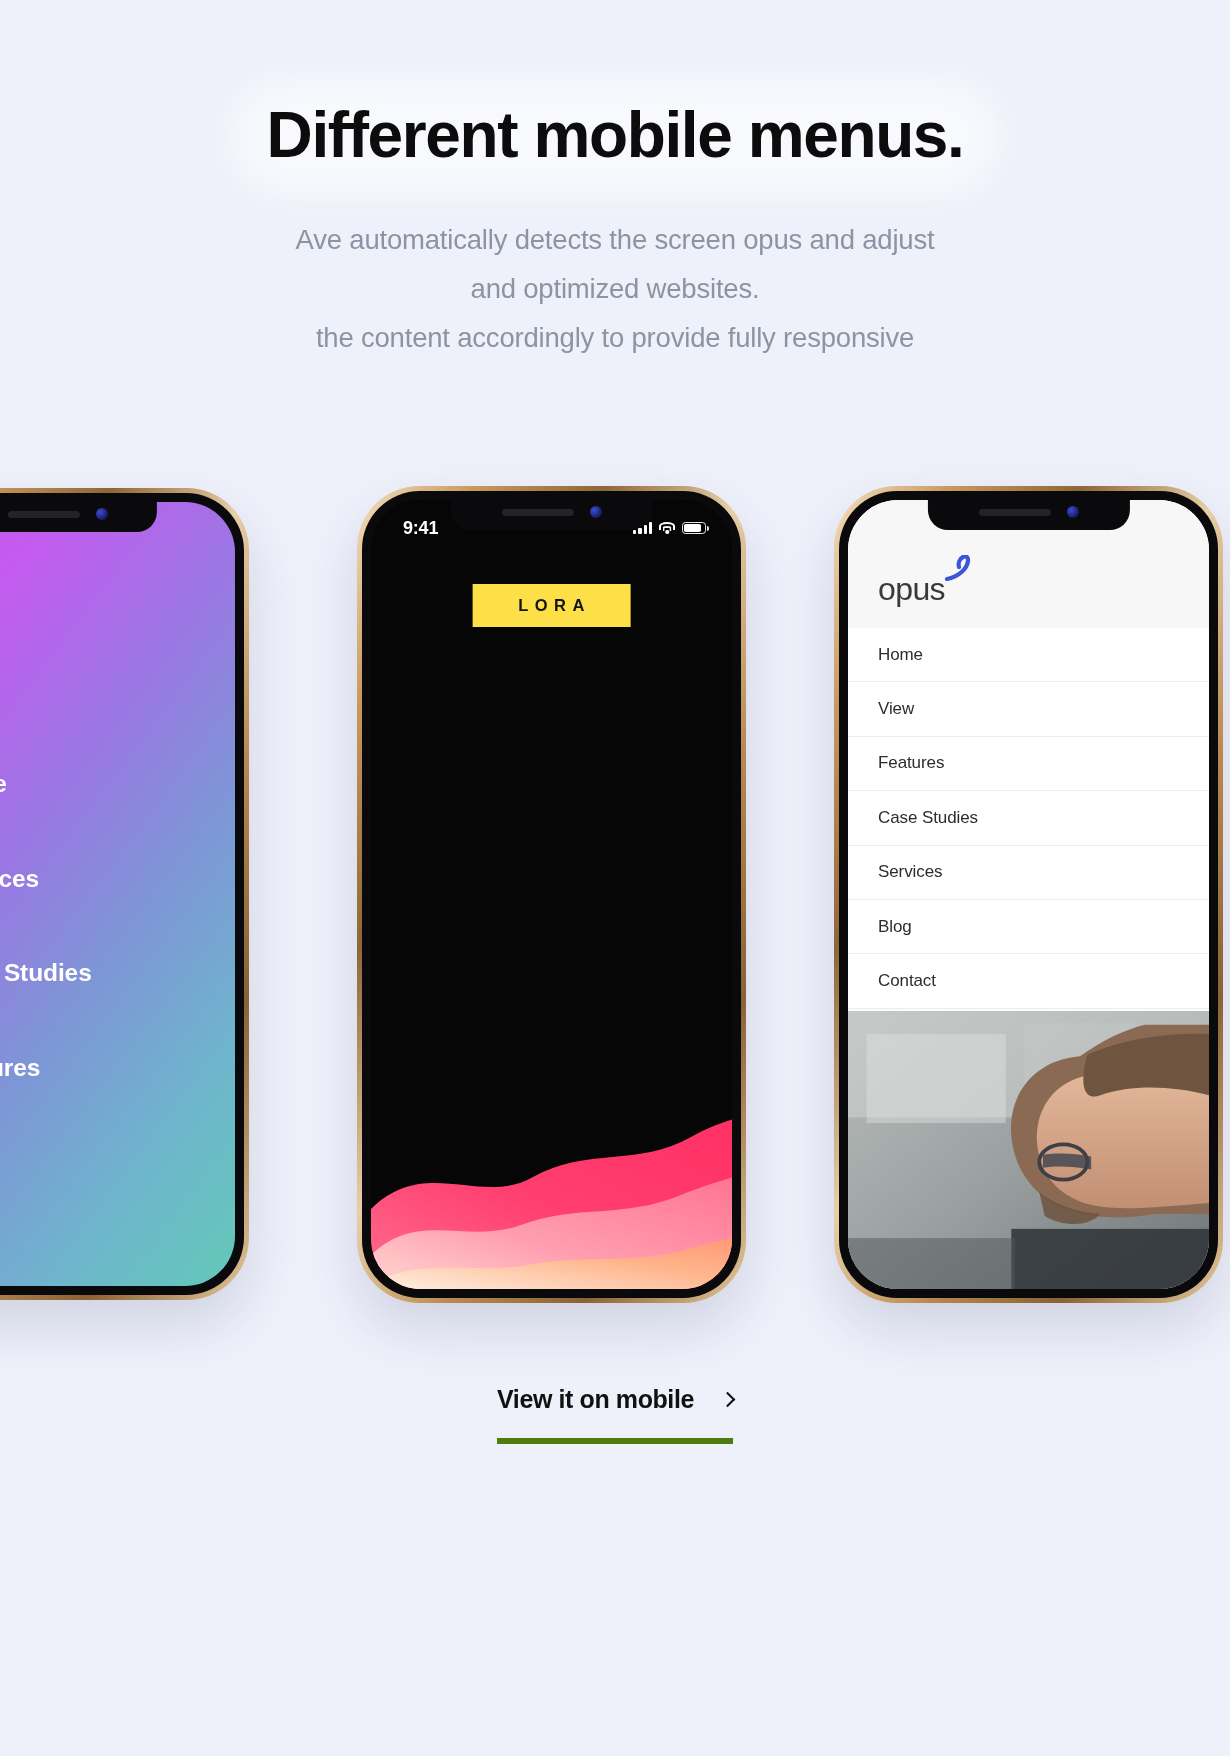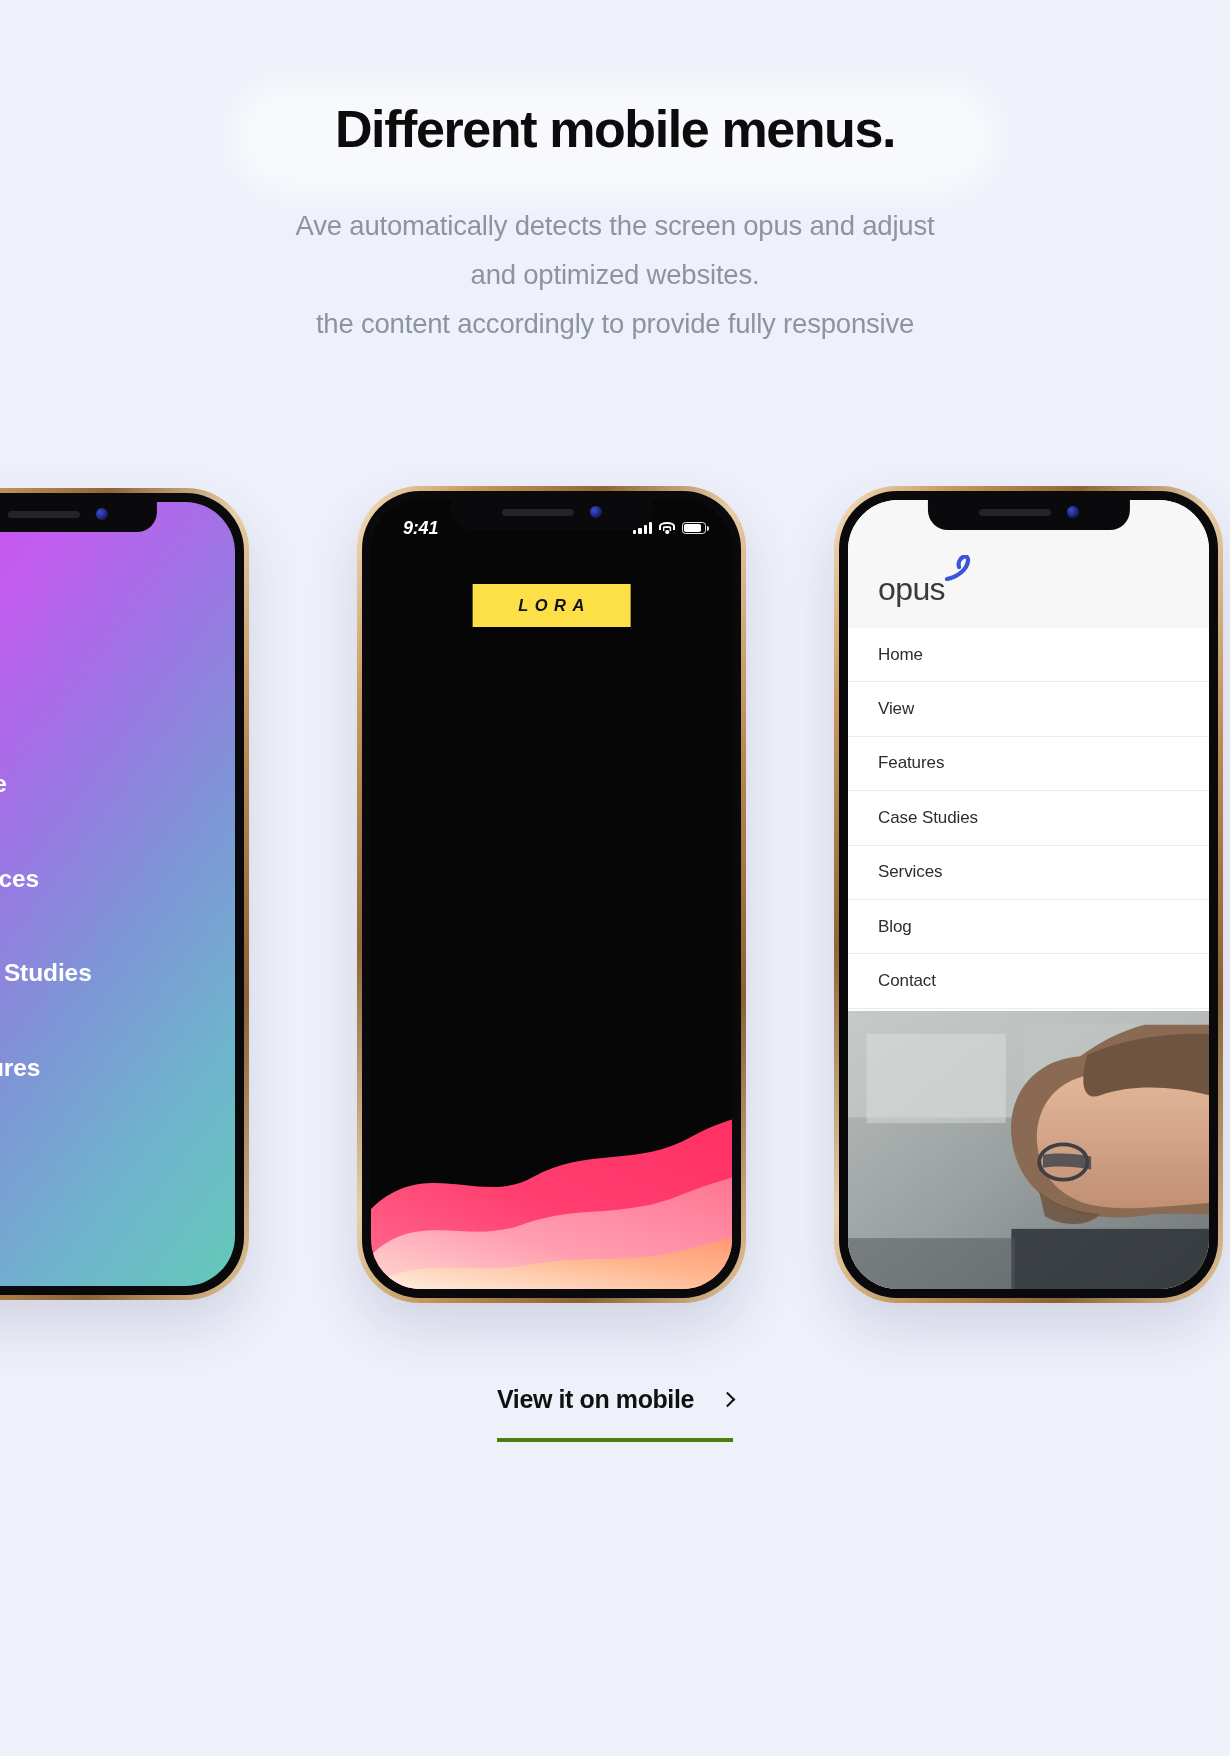--- a/index.html
+++ b/index.html
@@ -13,21 +13,21 @@
 
   
   .header { position:absolute; top:0; left:0; width:1230px; text-align:center; }
   .halo {
     position:absolute; left:50%; transform:translateX(-50%);
     top:78px; width:770px; height:118px; border-radius:60px;
     background:rgba(255,255,255,0.55); filter:blur(14px);
   }
   .title {
     position:relative; margin-top:100px;
-    font-size:52px; font-weight:bold; color:#0c0c0c;
+    font-size:64px; font-weight:bold; color:#0c0c0c;
     letter-spacing:-1.4px; line-height:1.12;
   }
   .subtitle {
     position:relative; margin-top:44px;
     font-size:27.5px; color:#8d93a3; line-height:1.78;
     letter-spacing:-0.2px; font-weight:400;
   }
   .subtitle span { display:block; }
 
   
@@ -69,21 +69,21 @@
     background:linear-gradient(127deg,#d24df0 0%,#c35cf0 20%,#9a77e3 42%,#7e95d6 60%,#6fb4cd 80%,#63c9b8 100%);
   }
   .grad-menu { position:absolute; left:58px; top:268px; }
   .grad-menu li {
     list-style:none; color:#fff; font-size:24.5px; font-weight:bold;
     letter-spacing:-0.1px; margin-bottom:66.5px;
   }
 
   
   #phone-center { left:357px; top:3px; width:389px; height:817px; }
-  .dark-screen { width:100%; height:100%; background:#060606; position:relative;font-style:italic; }
+  .dark-screen { width:100%; height:100%; background:#060606; position:relative; }
   .statusbar {
     position:absolute; top:0; left:0; right:0; height:46px;
     display:flex; align-items:center; justify-content:space-between;
     padding:10px 26px 0 32px; z-index:45; color:#fff;
   }
   .sb-time { font-size:18px; font-weight:bold; letter-spacing:-0.2px; }
   .sb-icons { display:flex; align-items:center; gap:7px; }
   .sig { display:flex; align-items:flex-end; gap:2px; height:12px; }
   .sig i { display:block; width:3.2px; background:#fff; border-radius:1px; }
   .sig i:nth-child(1){ height:4px; } .sig i:nth-child(2){ height:6.5px; }
@@ -144,21 +144,21 @@
     white-space:nowrap;
   }
 
   
   .cta {
     position:absolute; top:1385px; left:50%; transform:translateX(-50%);
     text-align:center;
   }
   .cta-inner {
     display:inline-flex; align-items:center; gap:28px;
-    padding:0 0 24px 0; border-bottom:4px solid #4d7c0f;
+    padding:0 0 24px 0; border-bottom:6px solid #4d7c0f;
   }
   .cta-label { font-size:25px; font-weight:bold; color:#111; letter-spacing:-0.4px; }
   .cta-arrow { display:inline-block; width:11px; height:11px;
                border-top:2.2px solid #111; border-right:2.2px solid #111;
                transform:rotate(45deg); }
 </style>
 </head>
 <body>
 
 <div class="page">

